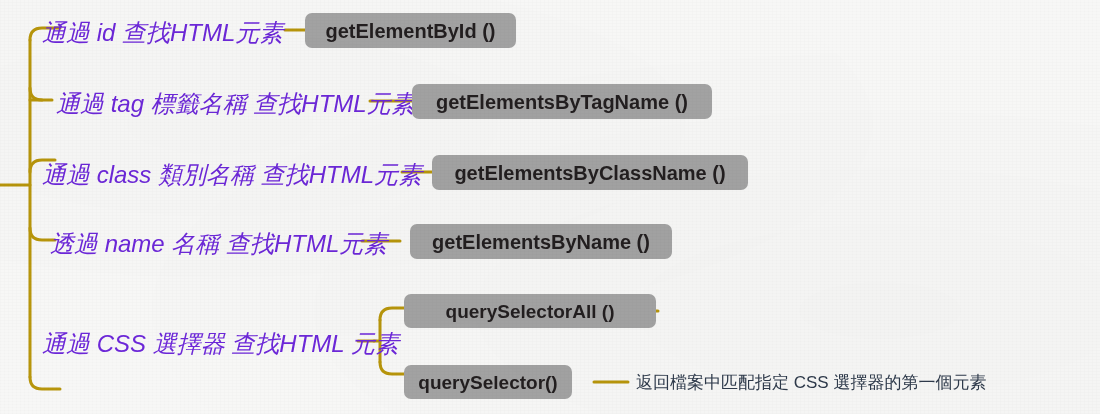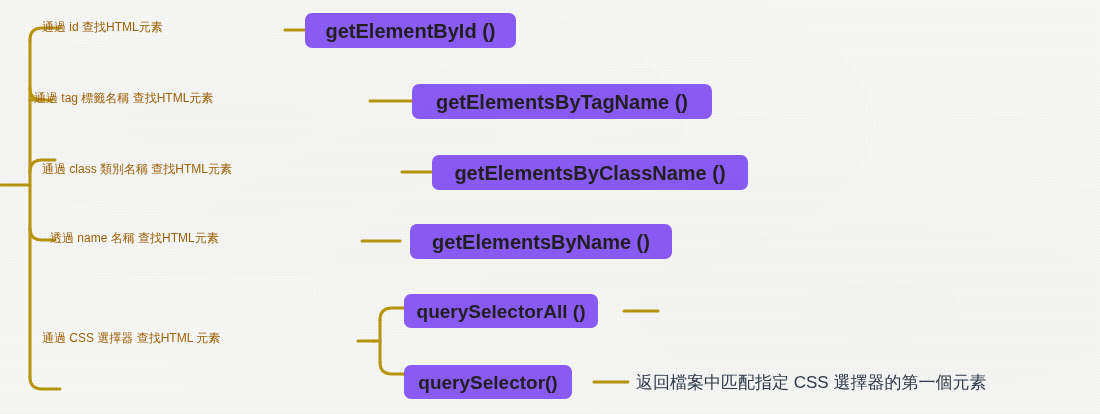--- a/index.html
+++ b/index.html
@@ -20,37 +20,38 @@
       radial-gradient(ellipse at 20% 30%, rgba(0,0,0,0.015), rgba(0,0,0,0) 60%),
       radial-gradient(ellipse at 80% 75%, rgba(0,0,0,0.018), rgba(0,0,0,0) 65%);
     opacity:.85;
     z-index:5;
   }
   #map{position:absolute;left:0;top:0;width:1100px;height:414px;z-index:1;}
   svg.lines{position:absolute;left:0;top:0;width:1100px;height:414px;z-index:2;pointer-events:none;}
 
   .label{
     position:absolute;
-    color:#a16207;
-    font-size:12px;
+    color:#6d28d9;
+    font-size:24px;
     line-height:1;
     white-space:nowrap;
     z-index:3;
+    font-style:italic;
   }
   .desc{
     position:absolute;
     color:#2e3a4b;
     font-size:17px;
     line-height:1;
     white-space:nowrap;
     z-index:3;
   }
   .chip{
     position:absolute;
-    background:#8b5cf6;
+    background:#a3a3a3;
     border-radius:7px;
     color:#231f20;
     font-size:20px;
     font-weight:bold;
     line-height:1;
     display:flex;
     align-items:center;
     justify-content:center;
     white-space:nowrap;
     z-index:3;
@@ -94,31 +95,31 @@
       <path d="M374 341 H380"></path>
 
       <path d="M624 311 H658"></path>
       <path d="M594 382 H628"></path>
     </g>
   </svg>
 
   <div class="label" style="left:42px;top:21px;">通過 id 查找HTML元素</div>
   <div class="chip" style="left:305px;top:13px;width:211px;height:35px;">getElementById ()</div>
 
-  <div class="label" style="left:34px;top:92px;">通過 tag 標籤名稱 查找HTML元素</div>
+  <div class="label" style="left:56px;top:92px;">通過 tag 標籤名稱 查找HTML元素</div>
   <div class="chip" style="left:412px;top:84px;width:300px;height:35px;">getElementsByTagName ()</div>
 
   <div class="label" style="left:42px;top:163px;">通過 class 類別名稱 查找HTML元素</div>
   <div class="chip" style="left:432px;top:155px;width:316px;height:35px;">getElementsByClassName ()</div>
 
   <div class="label" style="left:42px;top:232px;margin-left:8px;">透過 name 名稱 查找HTML元素</div>
   <div class="chip" style="left:398px;top:224px;width:262px;height:35px;margin-left:12px;">getElementsByName ()</div>
 
   <div class="label" style="left:42px;top:332px;">通過 CSS 選擇器 查找HTML 元素</div>
 
-  <div class="chip sub" style="left:404px;top:294px;width:194px;height:34px;">querySelectorAll ()</div>
+  <div class="chip sub" style="left:404px;top:294px;width:252px;height:34px;">querySelectorAll ()</div>
 
   <div class="chip sub" style="left:404px;top:365px;width:168px;height:34px;">querySelector()</div>
   <div class="desc" style="left:636px;top:374px;">返回檔案中匹配指定 CSS 選擇器的第一個元素</div>
 
 </div>
 
 <div id="texture"></div>
 
 </body></html>

